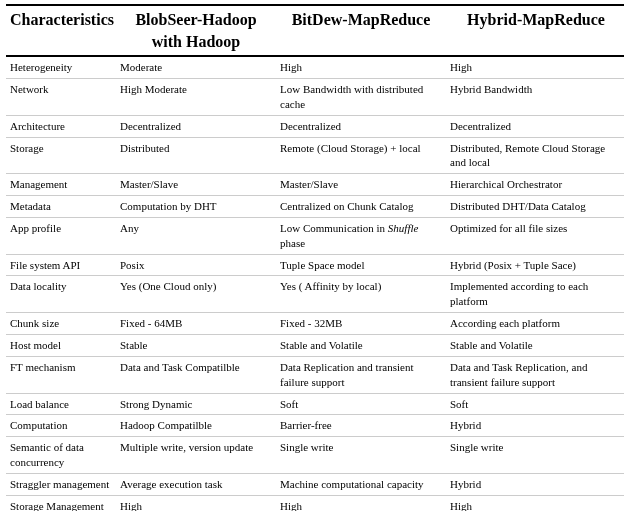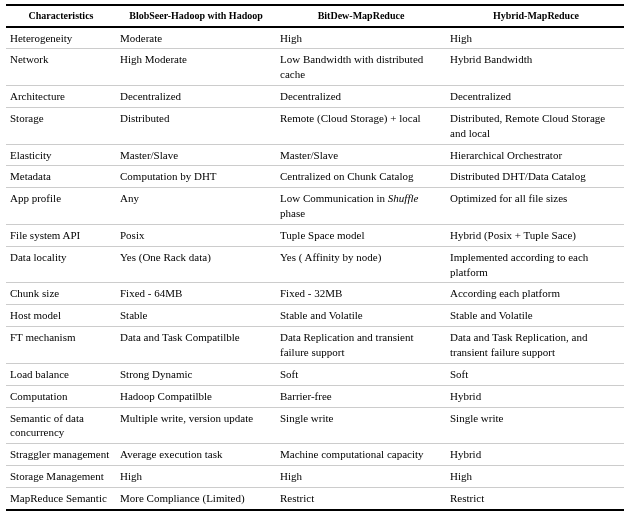--- a/index.html
+++ b/index.html
@@ -27,21 +27,21 @@
       vertical-align: top;
       padding: 3px 4px;
       line-height: 1.35;
     }
     thead tr {
       border-top: 2px solid #000;
       border-bottom: 2px solid #000;
     }
     th {
       font-weight: bold;
-      font-size: 10px;
+      font-size: 16px;
     }
     tbody tr {
       border-bottom: 1px solid #ccc;
     }
     tbody tr:last-child {
       border-bottom: 2px solid #000;
     }
   </style>
 </head>
 <body>
@@ -81,21 +81,21 @@
           <td>Decentralized</td>
           <td>Decentralized</td>
         </tr>
         <tr>
           <td>Storage</td>
           <td>Distributed</td>
           <td>Remote (Cloud Storage) + local</td>
           <td>Distributed, Remote Cloud Storage and local</td>
         </tr>
         <tr>
-          <td>Elasticity</td>
+          <td>Management</td>
           <td>Master/Slave</td>
           <td>Master/Slave</td>
           <td>Hierarchical Orchestrator</td>
         </tr>
         <tr>
           <td>Metadata</td>
           <td>Computation by DHT</td>
           <td>Centralized on Chunk Catalog</td>
           <td>Distributed DHT/Data Catalog</td>
         </tr>
@@ -106,22 +106,22 @@
           <td>Optimized for all file sizes</td>
         </tr>
         <tr>
           <td>File system API</td>
           <td>Posix</td>
           <td>Tuple Space model</td>
           <td>Hybrid (Posix + Tuple Sace)</td>
         </tr>
         <tr>
           <td>Data locality</td>
-          <td>Yes (One Rack data)</td>
-          <td>Yes ( Affinity by node)</td>
+          <td>Yes (One Cloud only)</td>
+          <td>Yes ( Affinity by local)</td>
           <td>Implemented according to each platform</td>
         </tr>
         <tr>
           <td>Chunk size</td>
           <td>Fixed - 64MB</td>
           <td>Fixed - 32MB</td>
           <td>According each platform</td>
         </tr>
         <tr>
           <td>Host model</td>

